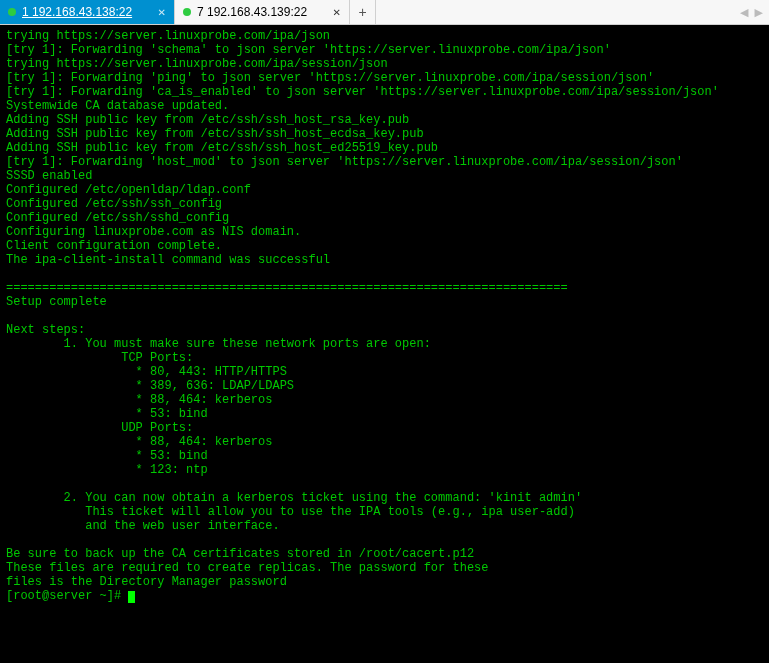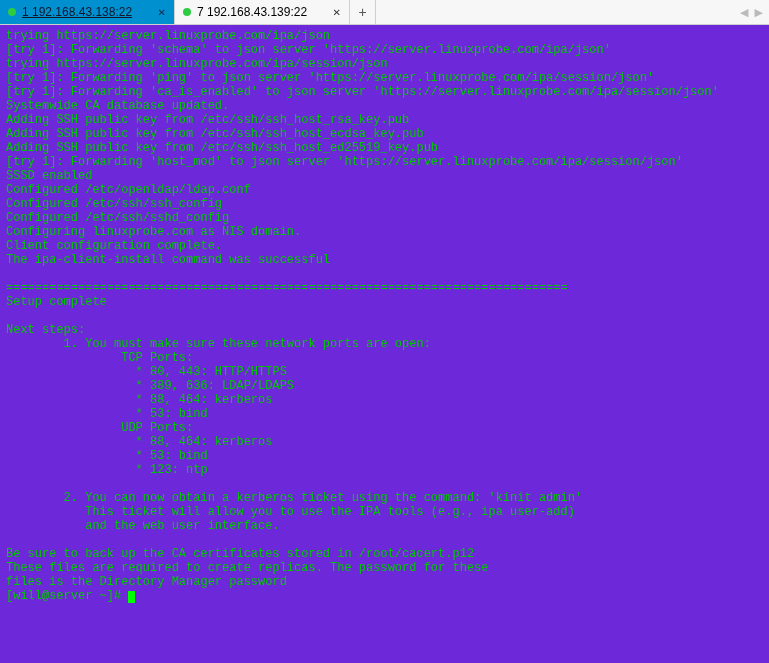--- a/index.html
+++ b/index.html
@@ -22,21 +22,21 @@
       align-items: center;
       padding: 0 8px;
       font-size: 12px;
       border-right: 1px solid #d0d0d0;
       min-width: 175px;
       gap: 6px;
       cursor: pointer;
     }
     .tab.active {
       background: #0090d0;
-      color: #0f172a;
+      color: #ffffff;
     }
     .tab-dot {
       width: 8px;
       height: 8px;
       border-radius: 50%;
       background: #2ecc40;
       flex-shrink: 0;
     }
     .tab-label {
       flex: 1;
@@ -62,21 +62,21 @@
     .nav-arrows {
       margin-left: auto;
       display: flex;
       align-items: center;
       padding: 0 6px;
       gap: 6px;
       color: #bbb;
       font-size: 11px;
     }
     .terminal {
-      background: #6d28d9;
+      background: #000000;
       color: #00c800;
       font-family: "Consolas", "Courier New", monospace;
       font-size: 12px;
       line-height: 14px;
       padding: 4px 6px;
       height: calc(100% - 25px);
       white-space: pre;
       overflow: hidden;
     }
     .cursor {
@@ -141,13 +141,13 @@
                   * 53: bind
                   * 123: ntp
 
         2. You can now obtain a kerberos ticket using the command: 'kinit admin'
            This ticket will allow you to use the IPA tools (e.g., ipa user-add)
            and the web user interface.
 
 Be sure to back up the CA certificates stored in /root/cacert.p12
 These files are required to create replicas. The password for these
 files is the Directory Manager password
-</span><span>[will@server ~]# </span><span class="cursor"></span></div>
+</span><span>[root@server ~]# </span><span class="cursor"></span></div>
 
 </body></html>

